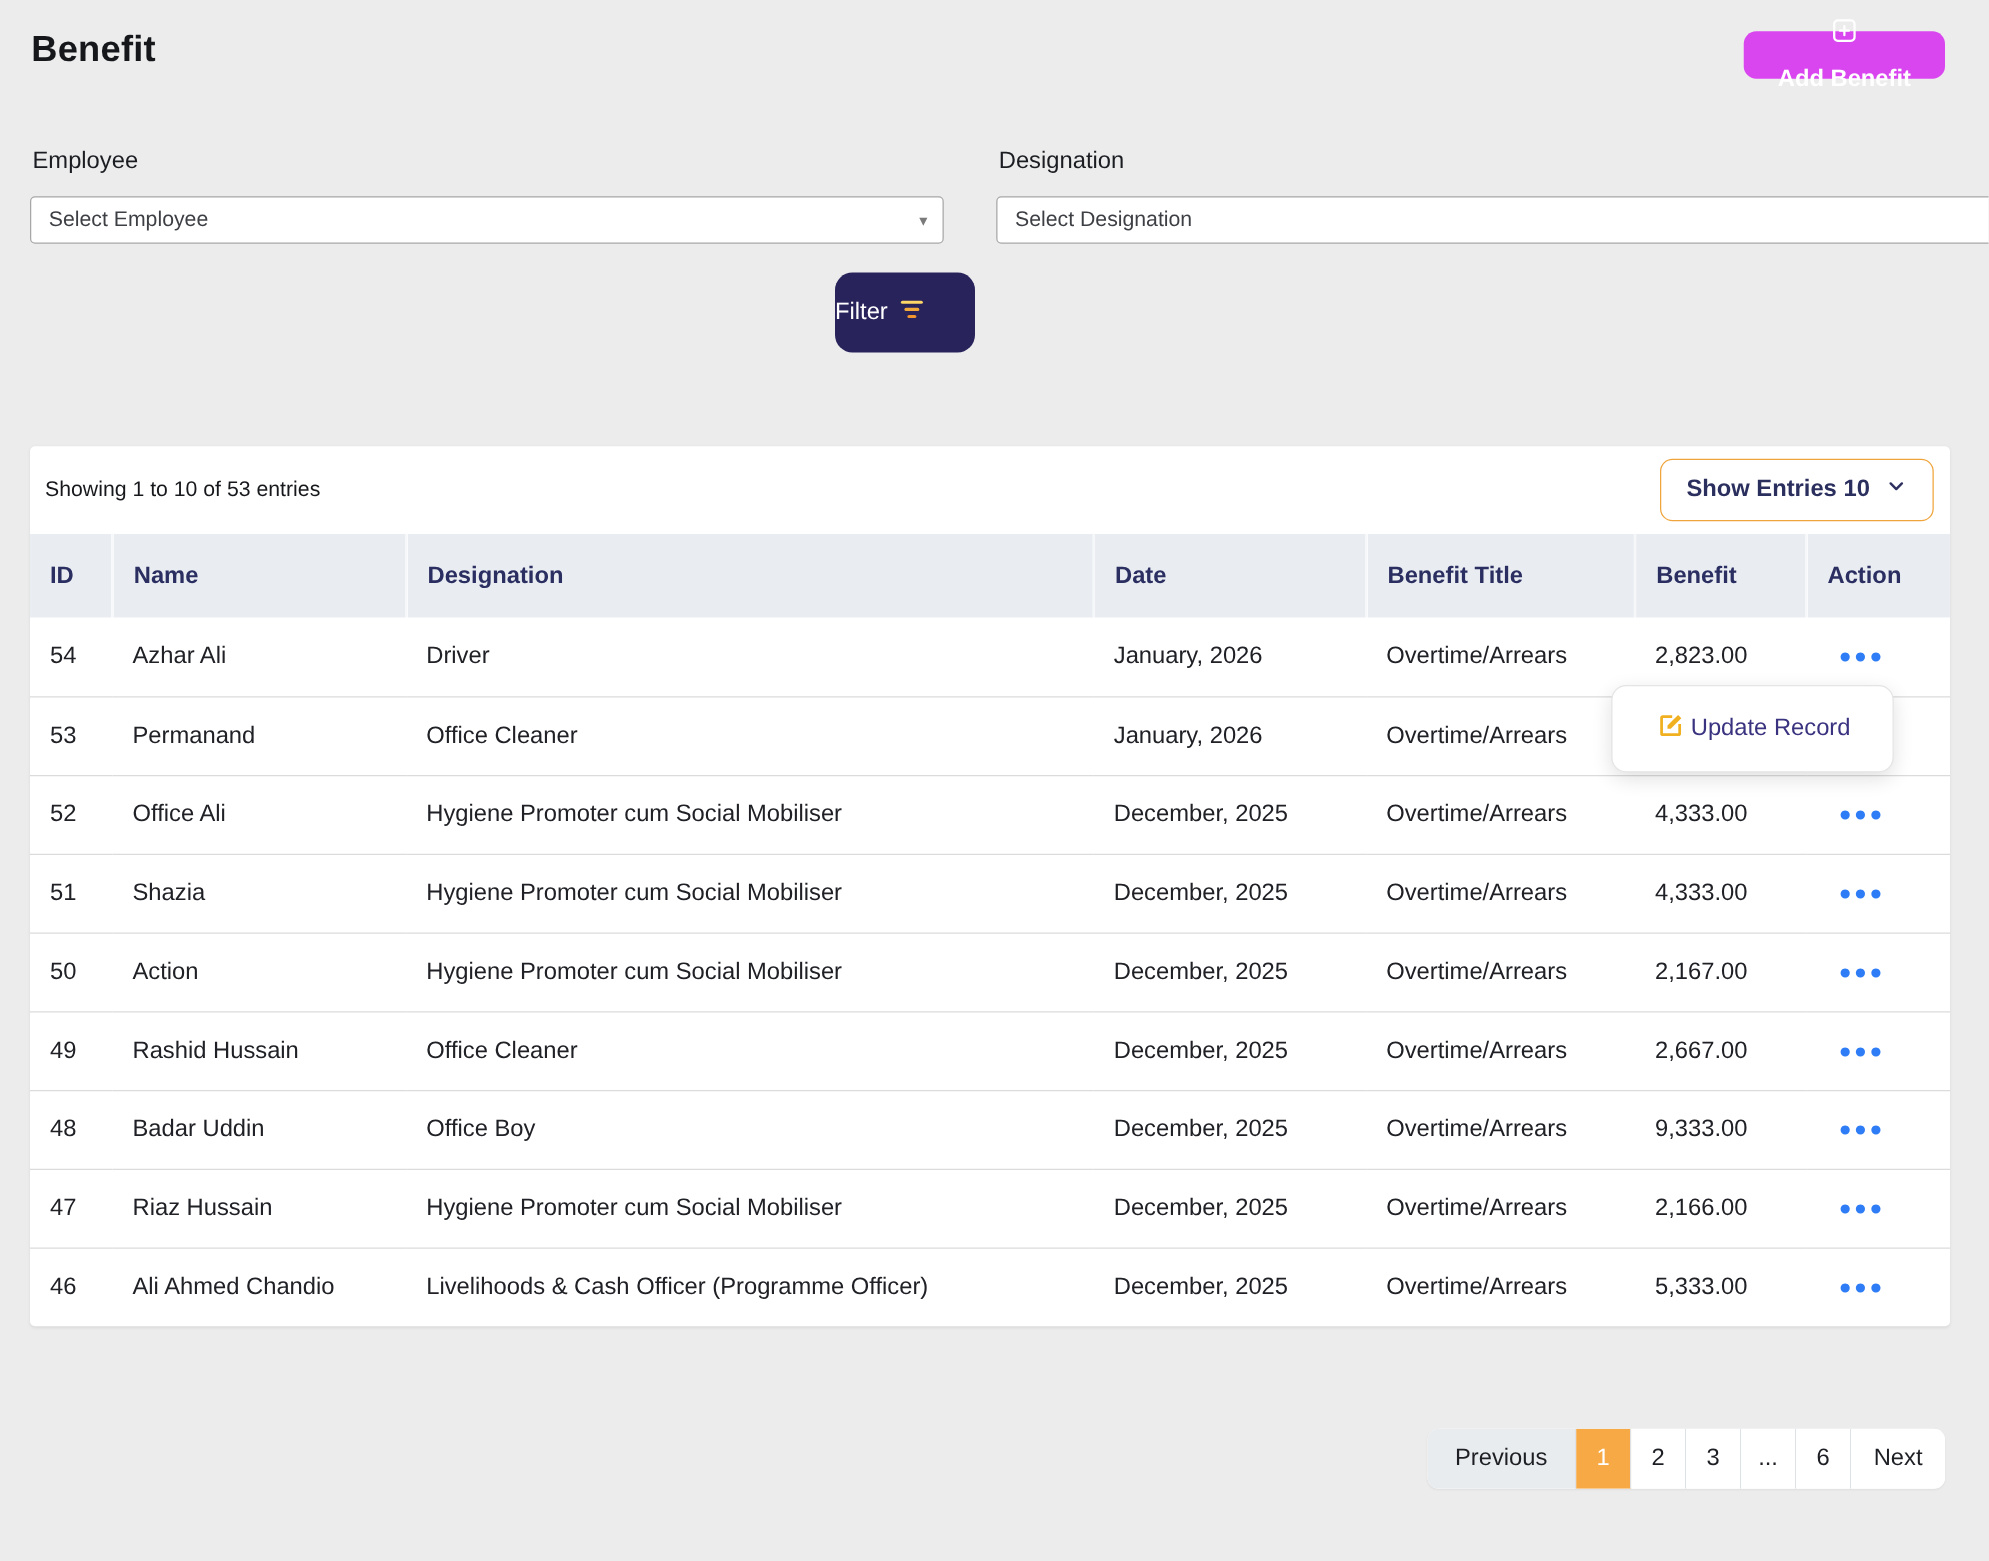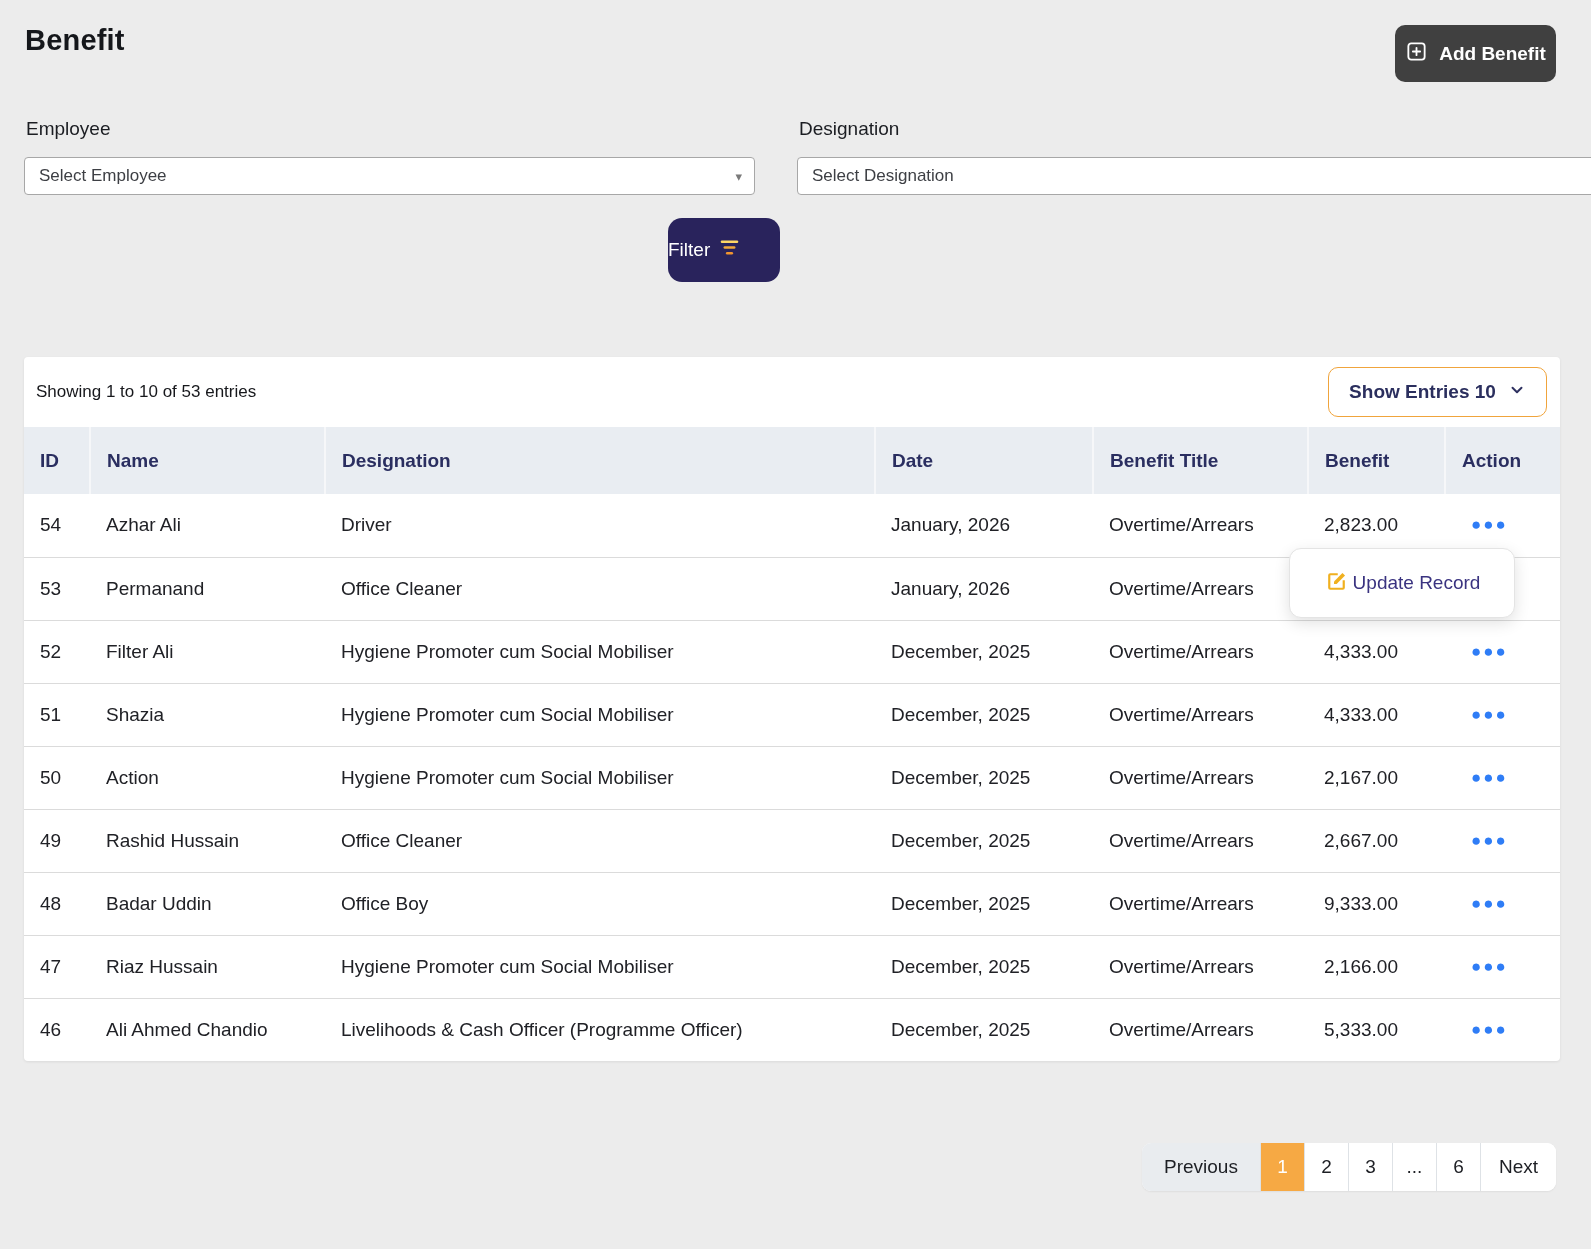--- a/index.html
+++ b/index.html
@@ -2,23 +2,23 @@
 <html><head>
 <meta charset="utf-8">
 <style>
   * { margin:0; padding:0; box-sizing:border-box; }
   html,body { background:#ECECEC; }
   body { font-family:"Liberation Sans", sans-serif; }
   #page { position:relative; width:1591px; height:1249px; background:#ECECEC; overflow:hidden; }
 
   
   .page-title { position:absolute; left:25px; top:24px; font-size:29px; font-weight:700; color:#15171b; letter-spacing:.2px; }
-  .add-btn { position:absolute; left:1395px; top:25px; width:161px; height:57px; background:#404040; border:none;
+  .add-btn { position:absolute; left:1395px; top:25px; width:161px; height:38px; background:#d946ef; border:none;
              border-radius:10px; color:#fff; font-size:19px; font-weight:600; display:flex; align-items:center;
-             justify-content:center; gap:11px; cursor:pointer; font-family:inherit; }
+             justify-content:center; gap:11px; cursor:pointer; font-family:inherit;flex-direction:column; }
 
   
   .field-label { position:absolute; top:118px; font-size:19px; color:#1b1d22; }
   .lbl-employee { left:26px; }
   .lbl-designation { left:799px; }
   .select-box { position:absolute; top:157px; height:38px; background:#fff; border:1px solid #a7a7a7; border-radius:4px;
                 display:flex; align-items:center; justify-content:space-between; padding:0 12px 0 14px; cursor:pointer; }
   .sel-employee { left:24px; width:731px; }
   .sel-designation { left:797px; width:824px; }
   .select-value { font-size:17px; color:#3d3f44; }
@@ -159,21 +159,21 @@
       <td>January, 2026</td>
       <td>Overtime/Arrears</td>
       <td></td>
       <td>
         <button class="row-actions-btn">●●●</button>
       </td>
     </tr>
 
     <tr>
       <td>52</td>
-      <td>Filter Ali</td>
+      <td>Office Ali</td>
       <td>Hygiene Promoter cum Social Mobiliser</td>
       <td>December, 2025</td>
       <td>Overtime/Arrears</td>
       <td>4,333.00</td>
       <td>
         <button class="row-actions-btn">●●●</button>
       </td>
     </tr>
 
     <tr>

